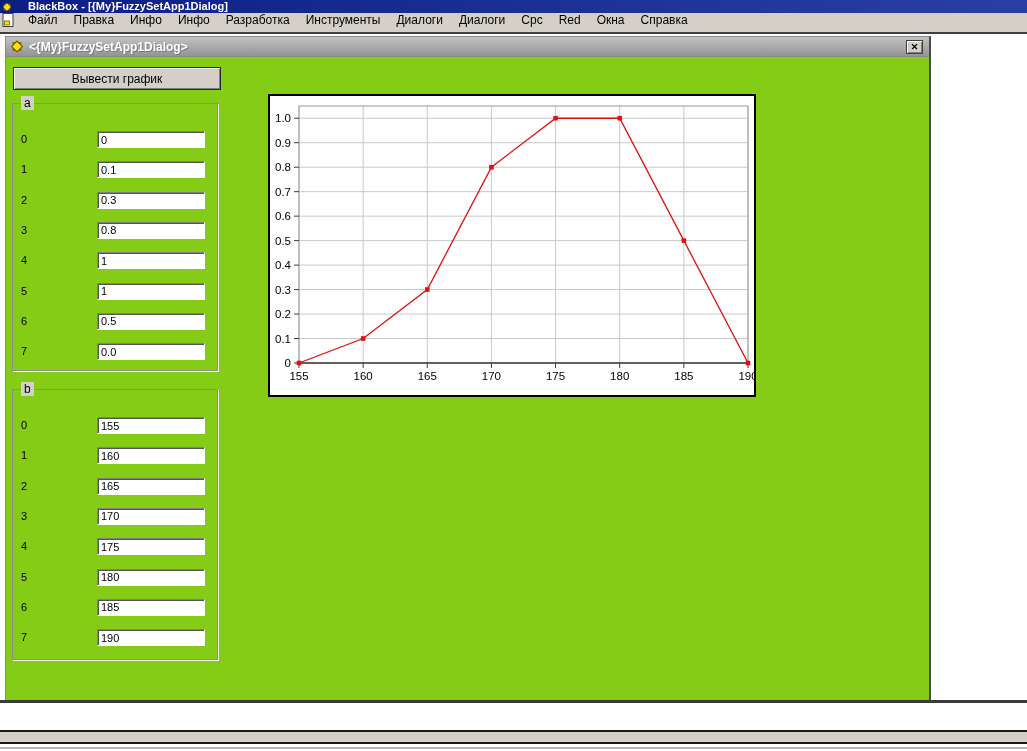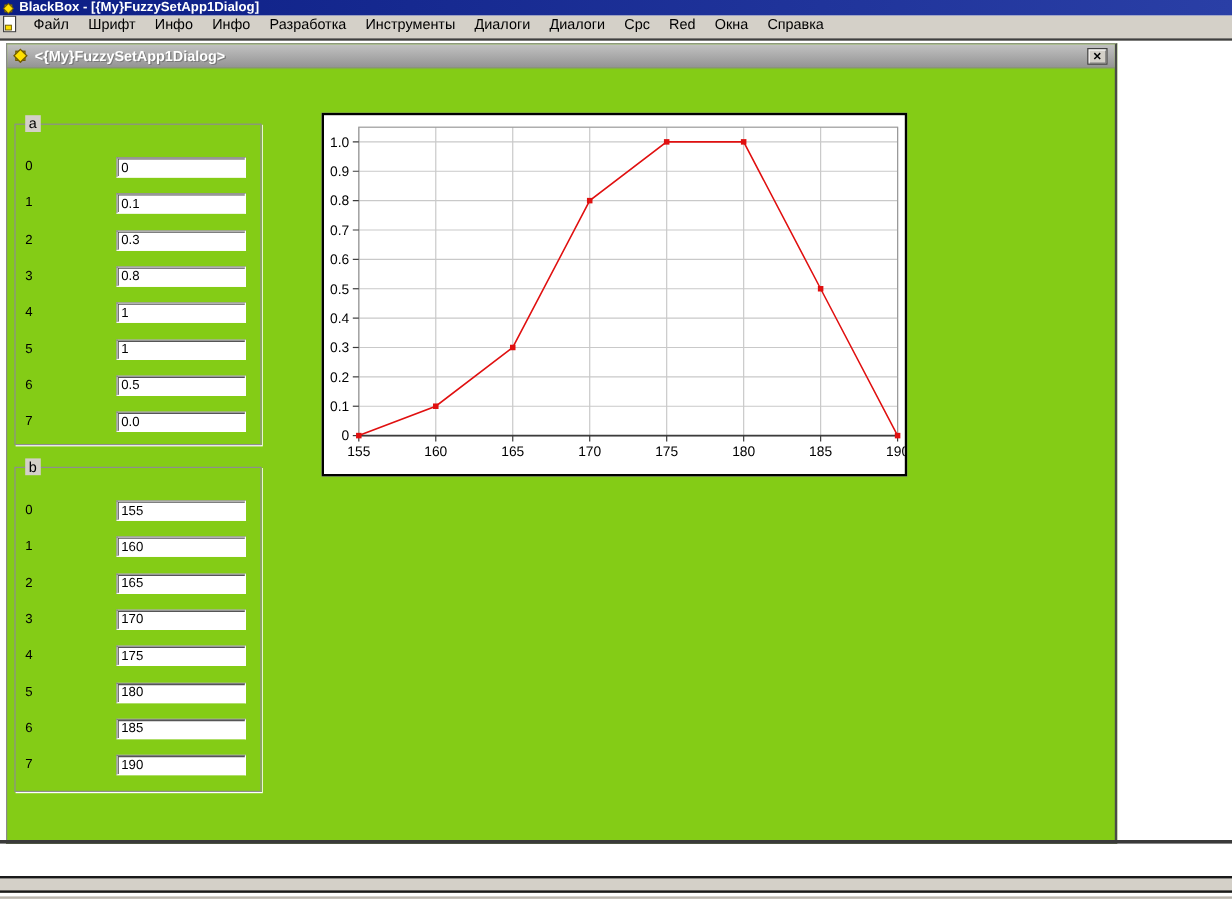--- a/index.html
+++ b/index.html
@@ -1,21 +1,21 @@
 <!DOCTYPE html>
 <html><head>
 <meta charset="utf-8">
 <style>
   html,body{margin:0;padding:0;background:#fff;}
   .screen{position:relative;width:1027px;height:751px;background:#ffffff;overflow:hidden;
           font-family:"Liberation Sans",sans-serif;color:#000;}
   
   .titlebar{position:absolute;left:0;top:0;width:100%;height:13px;
             background:linear-gradient(90deg,#0c1e85 0%,#2a3fa6 100%);
-            display:flex;align-items:center;}
+            display:flex;align-items:center;gap:12px;}
   .titlebar .title-text{color:#fff;font-size:11px;font-weight:bold;margin-left:4px;
             white-space:nowrap;line-height:13px;}
   .app-icon{display:flex;margin-left:2px;}
   
   .menubar{position:absolute;left:0;top:13px;width:100%;height:19px;background:#d4d0c8;
            border-bottom:2px solid #3f3f3f;display:flex;font-size:12px;}
   .doc-icon{display:flex;margin:0 6px 0 2px;}
   .menu-item{padding:0 8px;white-space:nowrap;}
   
   .workspace{position:absolute;left:0;top:34px;width:100%;height:666px;background:#fff;}
@@ -70,21 +70,21 @@
   </div>
 
   <div class="menubar">
     <span class="doc-icon">
       <svg width="12" height="14" viewBox="0 0 12 14">
         <rect x="1" y="0.5" width="10" height="13" fill="#fff" stroke="#404040"></rect>
         <rect x="2.5" y="8" width="5" height="4" fill="#ffe000" stroke="#705c00" stroke-width="0.8"></rect>
       </svg>
     </span>
     <span class="menu-item">Файл</span>
-    <span class="menu-item">Шрифт</span>
+    <span class="menu-item">Правка</span>
     <span class="menu-item">Инфо</span>
     <span class="menu-item">Инфо</span>
     <span class="menu-item">Разработка</span>
     <span class="menu-item">Инструменты</span>
     <span class="menu-item">Диалоги</span>
     <span class="menu-item">Диалоги</span>
     <span class="menu-item">Cpc</span>
     <span class="menu-item">Red</span>
     <span class="menu-item">Окна</span>
     <span class="menu-item">Справка</span>
@@ -97,20 +97,21 @@
       <span class="dialog-icon">
         <svg width="14" height="13" viewBox="0 0 12 12">
           <rect x="2.5" y="2.5" width="7" height="7" fill="#ffe000" stroke="#705c00"></rect>
           <rect x="2.5" y="2.5" width="7" height="7" fill="#ffe000" stroke="#705c00" transform="rotate(45 6 6)"></rect>
         </svg>
       </span>
       <span class="child-title-text">&lt;{My}FuzzySetApp1Dialog&gt;</span>
       <button class="close-btn"><span>✕</span></button>
     </div>
 
+    <button class="plot-btn">Вывести график</button>
 
     <div class="groupbox group-a">
       <span class="legend">a</span>
       <div>
           <div class="row-label" style="top: 29px;">0</div>
           <input class="field" value="0" style="top: 27px;">
           <div class="row-label" style="top: 59.3px;">1</div>
           <input class="field" value="0.1" style="top: 57.3px;">
           <div class="row-label" style="top: 89.6px;">2</div>
           <input class="field" value="0.3" style="top: 87.6px;">

